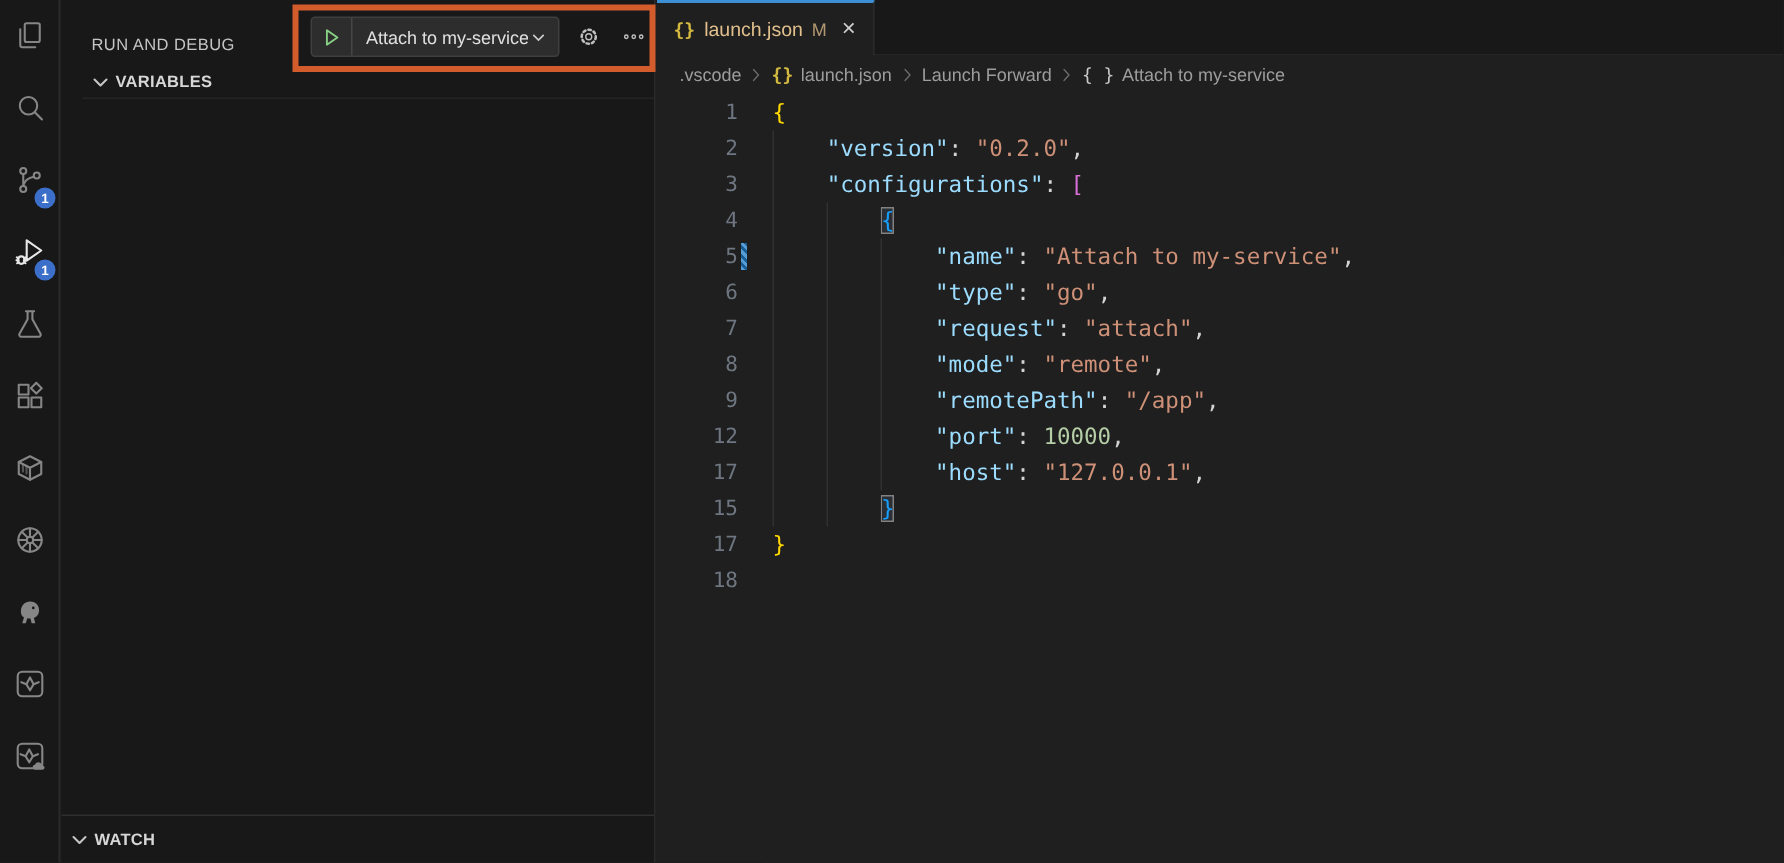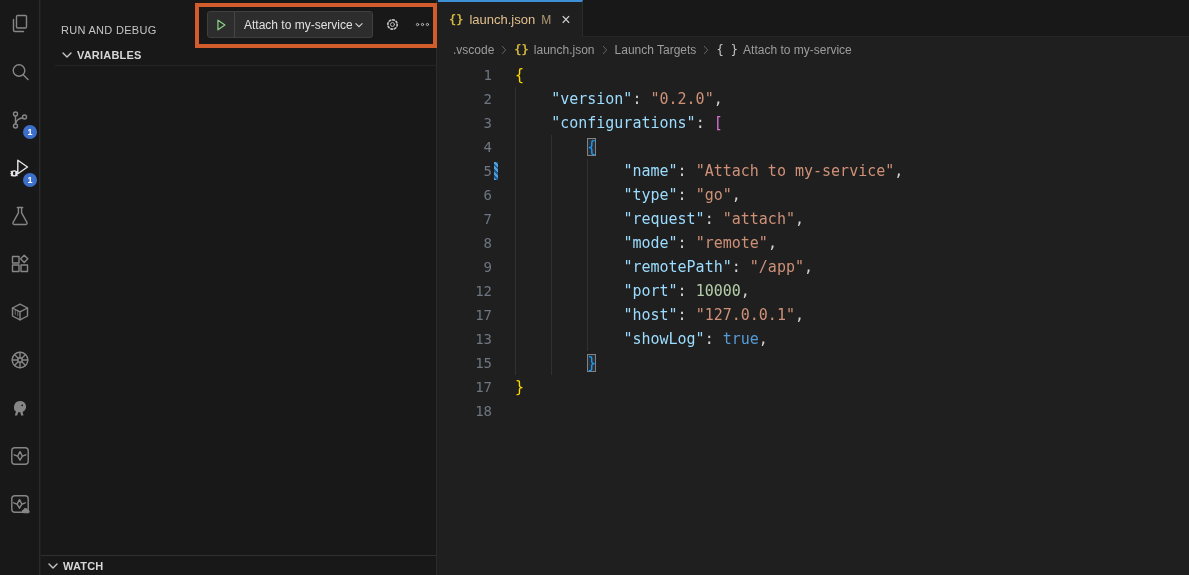--- a/index.html
+++ b/index.html
@@ -44,21 +44,21 @@
 
   .side-section { position:absolute; left:0; right:0; height:22px; display:flex;
                   align-items:center; cursor:pointer; }
   .side-section .sec-chevron { width:16px; height:16px; margin-left:4px; color:#c5c5c5; }
   .side-section .sec-chevron svg { width:16px; height:16px; stroke:currentColor;
                                    fill:none; stroke-width:1.4; stroke-linecap:round;
                                    stroke-linejoin:round; }
   .side-section .sec-label { font-size:11px; font-weight:bold; color:#d7d7d7;
                              letter-spacing:.2px; margin-left:2px; }
   #variables-section { top:44px; border-bottom:1px solid #242424;margin-left:14px; }
-  #watch-section { bottom:0; height:20px; border-top:1px solid #2f2f2f; }
+  #watch-section { bottom:0; height:32px; border-top:1px solid #2f2f2f; }
 
   
   #annotation-box { position:absolute; left:195px; top:3px; width:242px; height:45px;
                     border:4px solid #d25c2b; z-index:20; pointer-events:none; }
 
   
   #editor { position:absolute; left:438px; right:0; top:0; bottom:0; background:#1f1f1f; }
   #tab-bar { height:37px; background:#181818; border-bottom:1px solid #252525;
              display:flex; align-items:stretch; }
   #tab-active { display:flex; align-items:center; gap:6px; padding:0 11px;
@@ -277,21 +277,21 @@
 
   <div id="breadcrumb">
       <span class="bc-item"><span>.vscode</span></span>
       <span class="bc-sep"><svg viewBox="0 0 21 21">
           <path d="M8 5l5 5.5L8 16"></path>
         </svg></span>
       <span class="bc-item"><span class="braces-yellow">{}</span><span>launch.json</span></span>
       <span class="bc-sep"><svg viewBox="0 0 21 21">
           <path d="M8 5l5 5.5L8 16"></path>
         </svg></span>
-      <span class="bc-item"><span>Launch Targets</span></span>
+      <span class="bc-item"><span>Launch Forward</span></span>
       <span class="bc-sep"><svg viewBox="0 0 21 21">
           <path d="M8 5l5 5.5L8 16"></path>
         </svg></span>
       <span class="bc-item"><span class="braces-gray">{ }</span><span>Attach to my-service</span></span>
     </div>
 
   <div id="code-area">
       <div class="line">
         <span class="ln">1</span>
         <span class="gmark"></span>
@@ -341,25 +341,20 @@
         <span class="ln">12</span>
         <span class="gmark"></span>
         <span class="lc"><span class="guide" style="left: calc(0ch + 13px);"></span><span class="guide" style="left: calc(4ch + 13px);"></span><span class="guide" style="left: calc(8ch + 13px);"></span><span class="tk p">            </span><span class="tk k">"port"</span><span class="tk p">: </span><span class="tk n">10000</span><span class="tk p">,</span></span>
       </div>
       <div class="line">
         <span class="ln">17</span>
         <span class="gmark"></span>
         <span class="lc"><span class="guide" style="left: calc(0ch + 13px);"></span><span class="guide" style="left: calc(4ch + 13px);"></span><span class="guide" style="left: calc(8ch + 13px);"></span><span class="tk p">            </span><span class="tk k">"host"</span><span class="tk p">: </span><span class="tk s">"127.0.0.1"</span><span class="tk p">,</span></span>
       </div>
       <div class="line">
-        <span class="ln">13</span>
-        <span class="gmark"></span>
-        <span class="lc"><span class="guide" style="left: calc(0ch + 13px);"></span><span class="guide" style="left: calc(4ch + 13px);"></span><span class="guide" style="left: calc(8ch + 13px);"></span><span class="tk p">            </span><span class="tk k">"showLog"</span><span class="tk p">: </span><span class="tk kw">true</span><span class="tk p">,</span></span>
-      </div>
-      <div class="line">
         <span class="ln">15</span>
         <span class="gmark"></span>
         <span class="lc"><span class="guide" style="left: calc(0ch + 13px);"></span><span class="guide" style="left: calc(4ch + 13px);"></span><span class="tk p">        </span><span class="tk b3 m">}</span></span>
       </div>
       <div class="line">
         <span class="ln">17</span>
         <span class="gmark"></span>
         <span class="lc"><span class="tk b1">}</span></span>
       </div>
       <div class="line">

